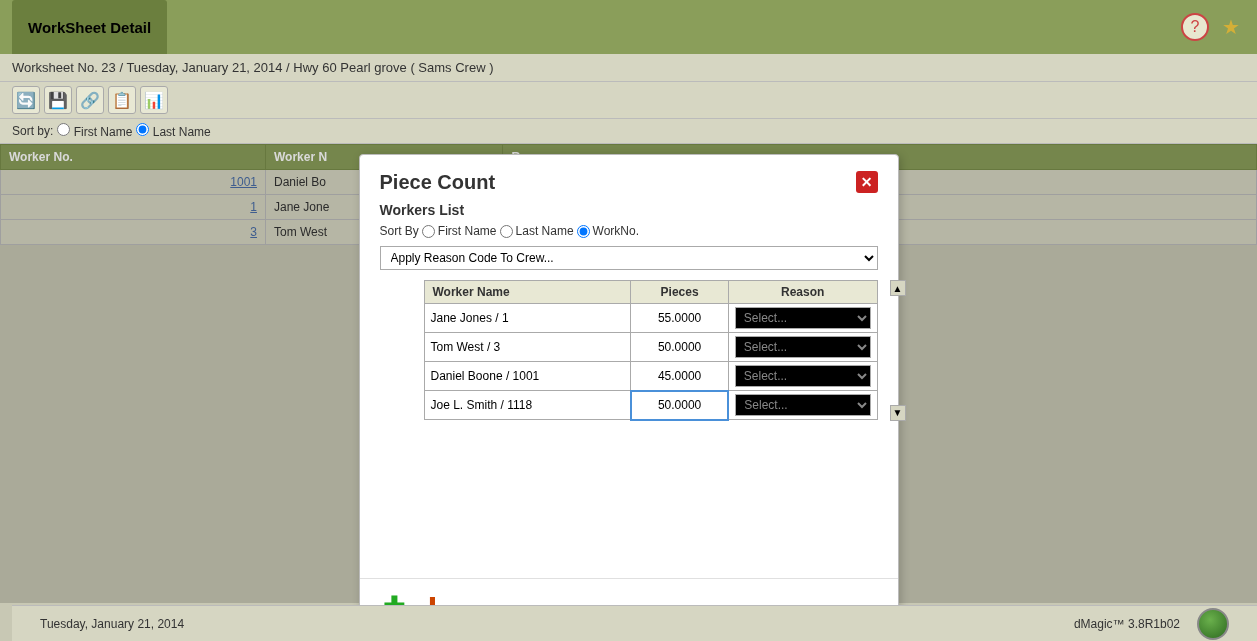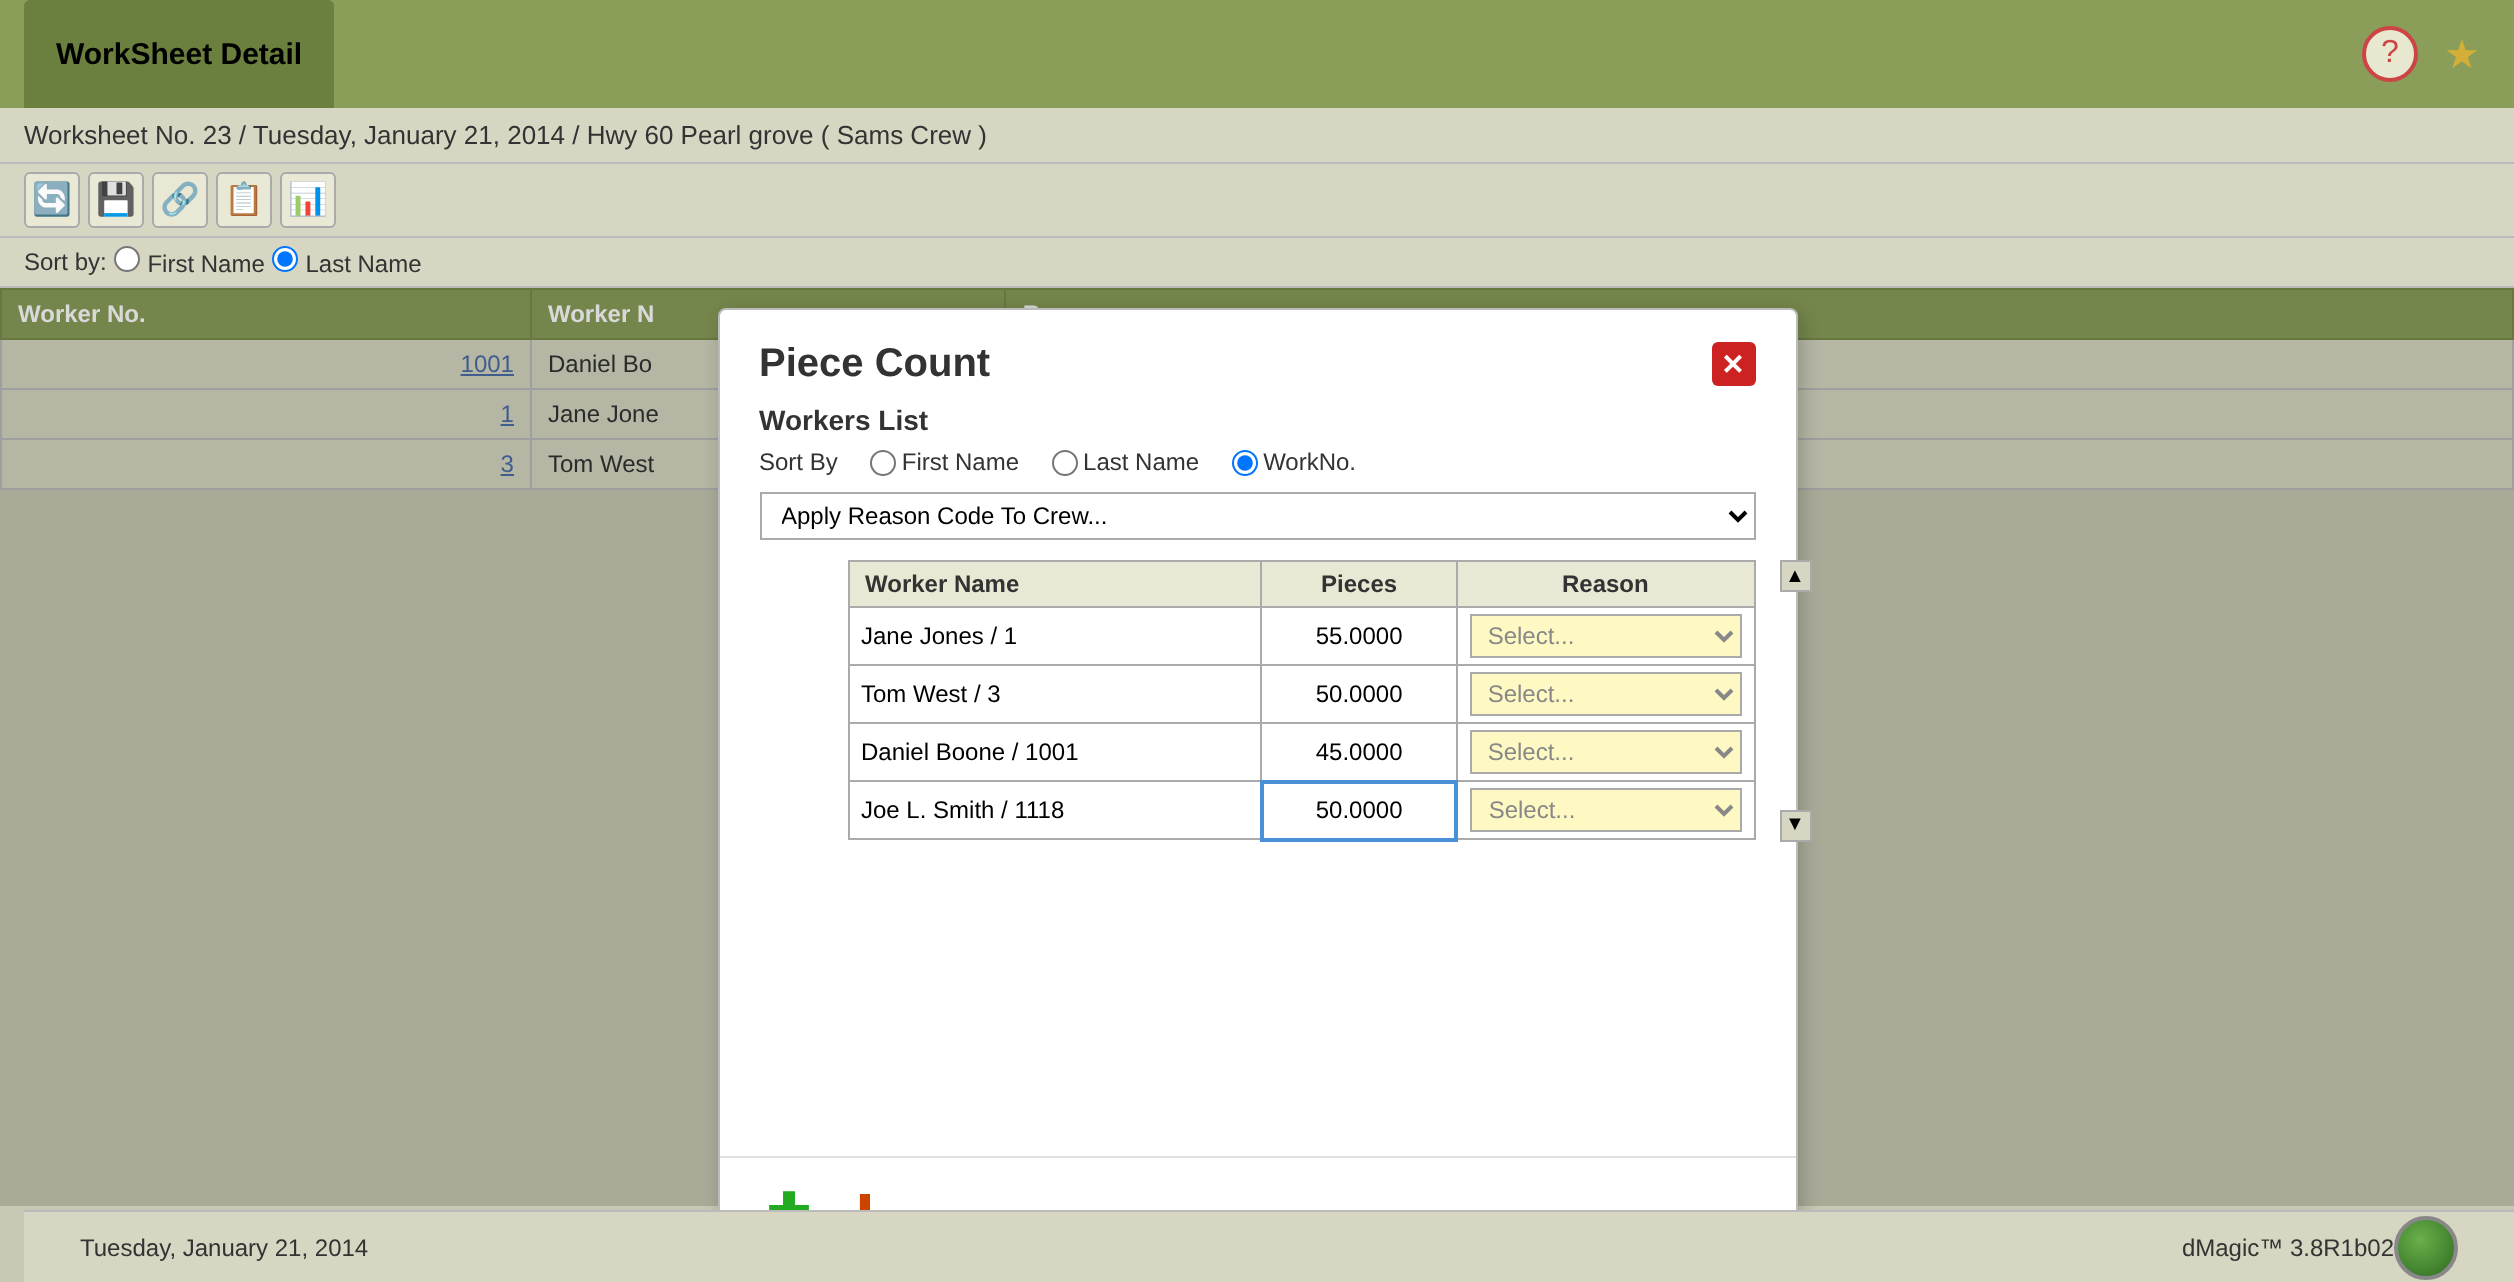--- a/index.html
+++ b/index.html
@@ -154,21 +154,21 @@
       align-items: center;
       padding: 0 28px;
       border-top: 1px solid #bbb;
       font-size: 12px;
       color: #333;
     }
     .status-bar-right {
       margin-left: auto;
       display: flex;
       align-items: center;
-      gap: 0;
+      gap: 17px;
     }
     .globe-icon {
       width: 32px;
       height: 32px;
       border-radius: 50%;
       background: radial-gradient(circle at 40% 35%, #6ab04c, #2d6a1f);
       border: 2px solid #888;
     }
 
     
@@ -245,21 +245,21 @@
 
     .workers-list-title {
       font-size: 14px;
       font-weight: bold;
       color: #333;
       margin-bottom: 6px;
     }
     .sort-by-row {
       display: flex;
       align-items: center;
-      gap: 16px;
+      gap: 3px;
       font-size: 12px;
       margin-bottom: 8px;
       color: #333;
     }
     .sort-by-row label { display: flex; align-items: center; gap: 3px; cursor: pointer; }
 
     .apply-dropdown {
       width: 100%;
       padding: 3px 6px;
       border: 1px solid #aaa;
@@ -291,21 +291,21 @@
     .workers-table td.name { background: #fff; }
     .workers-table td.pieces { background: #fff; text-align: center; }
     .workers-table td.reason { background: #fff; }
     .workers-table td.pieces.active {
       background: #fff;
       border: 2px solid #4a90d9;
     }
     .reason-select {
       width: 100%;
       border: 1px solid #aaa;
-      background: #fef9c3;
+      background: #000000;
       font-size: 12px;
       padding: 2px 4px;
       cursor: pointer;
       color: #888;
     }
 
     .modal-footer {
       padding: 12px 20px;
       border-top: 1px solid #e0e0e0;
       display: flex;

